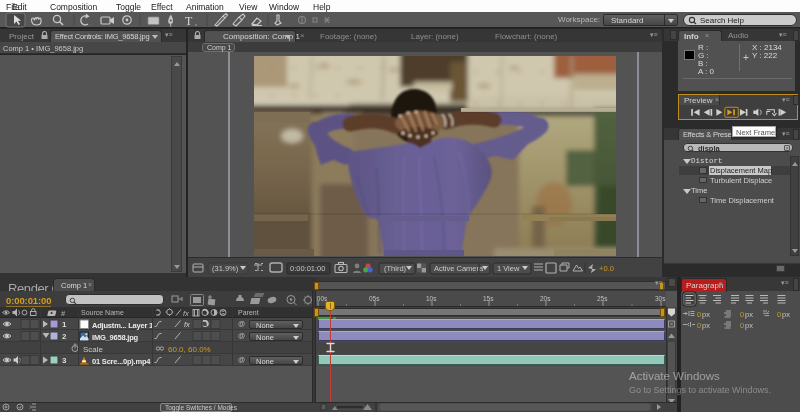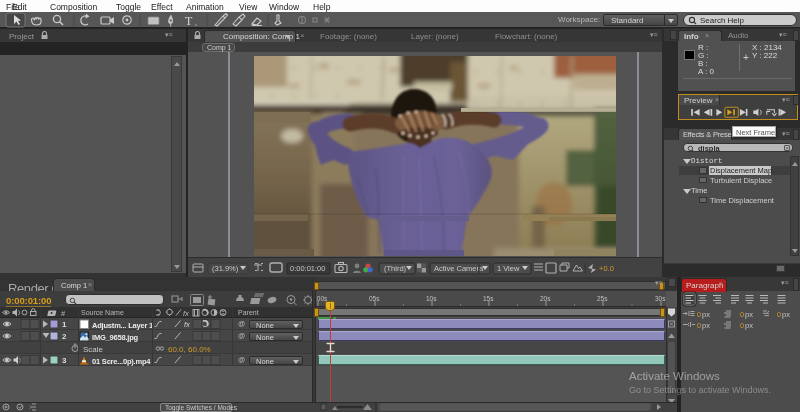--- a/index.html
+++ b/index.html
@@ -84,21 +84,28 @@
       </svg>
     <span class="txt" style="left:16px;top:1.5px;font-size:8px;color:#222;">Search Help</span>
   </div>
 
   <div class="abs tabrow" style="left:0;top:29px;width:186px;height:13px;"></div>
   <div class="txt" style="left:9px;top:31.5px;font-size:8px;color:#9b9b9b;">Project</div>
   <svg class="abs" style="left:40px;top:31px;" width="9" height="9" viewBox="0 0 9 9">
     <rect x="1.5" y="4" width="6" height="4" fill="#aaa"></rect>
       <path d="M2.5 4 V2.5 A2 2 0 0 1 6.5 2.5 V4" fill="none" stroke="#aaa" stroke-width="1.2"></path>
   </svg>
+  <div class="atab" style="left:50px;top:29.5px;width:112px;height:13px;">
+    <span class="txt" style="left:4px;top:1.5px;font-size:7.5px;letter-spacing:-0.2px;">Effect Controls: IMG_9658.jpg</span>
+    <span class="abs" style="right:3px;top:4px;width:0;height:0;border:3px solid transparent;border-top:4px solid #bbb;"></span>
+  </div>
   <div class="menuicon" style="left:165px;top:31px;">▾≡</div>
+  <div class="abs" style="left:0;top:42px;width:186px;height:12px;background:#474747;border-bottom:1px solid #2e2e2e;">
+    <span class="txt" style="left:3px;top:1.5px;font-size:7.5px;color:#c9c9c9;">Comp 1 • IMG_9658.jpg</span>
+  </div>
   <div class="panel" style="left:0;top:55px;width:186px;height:218px;"></div>
   <div class="abs" style="left:171px;top:56px;width:11px;height:216px;background:#494949;border:1px solid #3a3a3a;"></div>
   <div class="abs" style="left:173.5px;top:59px;width:0;height:0;border:3px solid transparent;border-bottom:4px solid #999;"></div>
   <div class="abs" style="left:173.5px;top:265px;width:0;height:0;border:3px solid transparent;border-top:4px solid #999;"></div>
   <div class="abs" style="left:0;top:273px;width:186px;height:4px;background:#333;"></div>
 
   <div class="abs tabrow" style="left:188px;top:29px;width:474px;height:13px;"></div>
   <svg class="abs" style="left:193px;top:31px;" width="9" height="9" viewBox="0 0 9 9">
     <rect x="1.5" y="4" width="6" height="4" fill="#aaa"></rect>
       <path d="M2.5 4 V2.5 A2 2 0 0 1 6.5 2.5 V4" fill="none" stroke="#aaa" stroke-width="1.2"></path>

